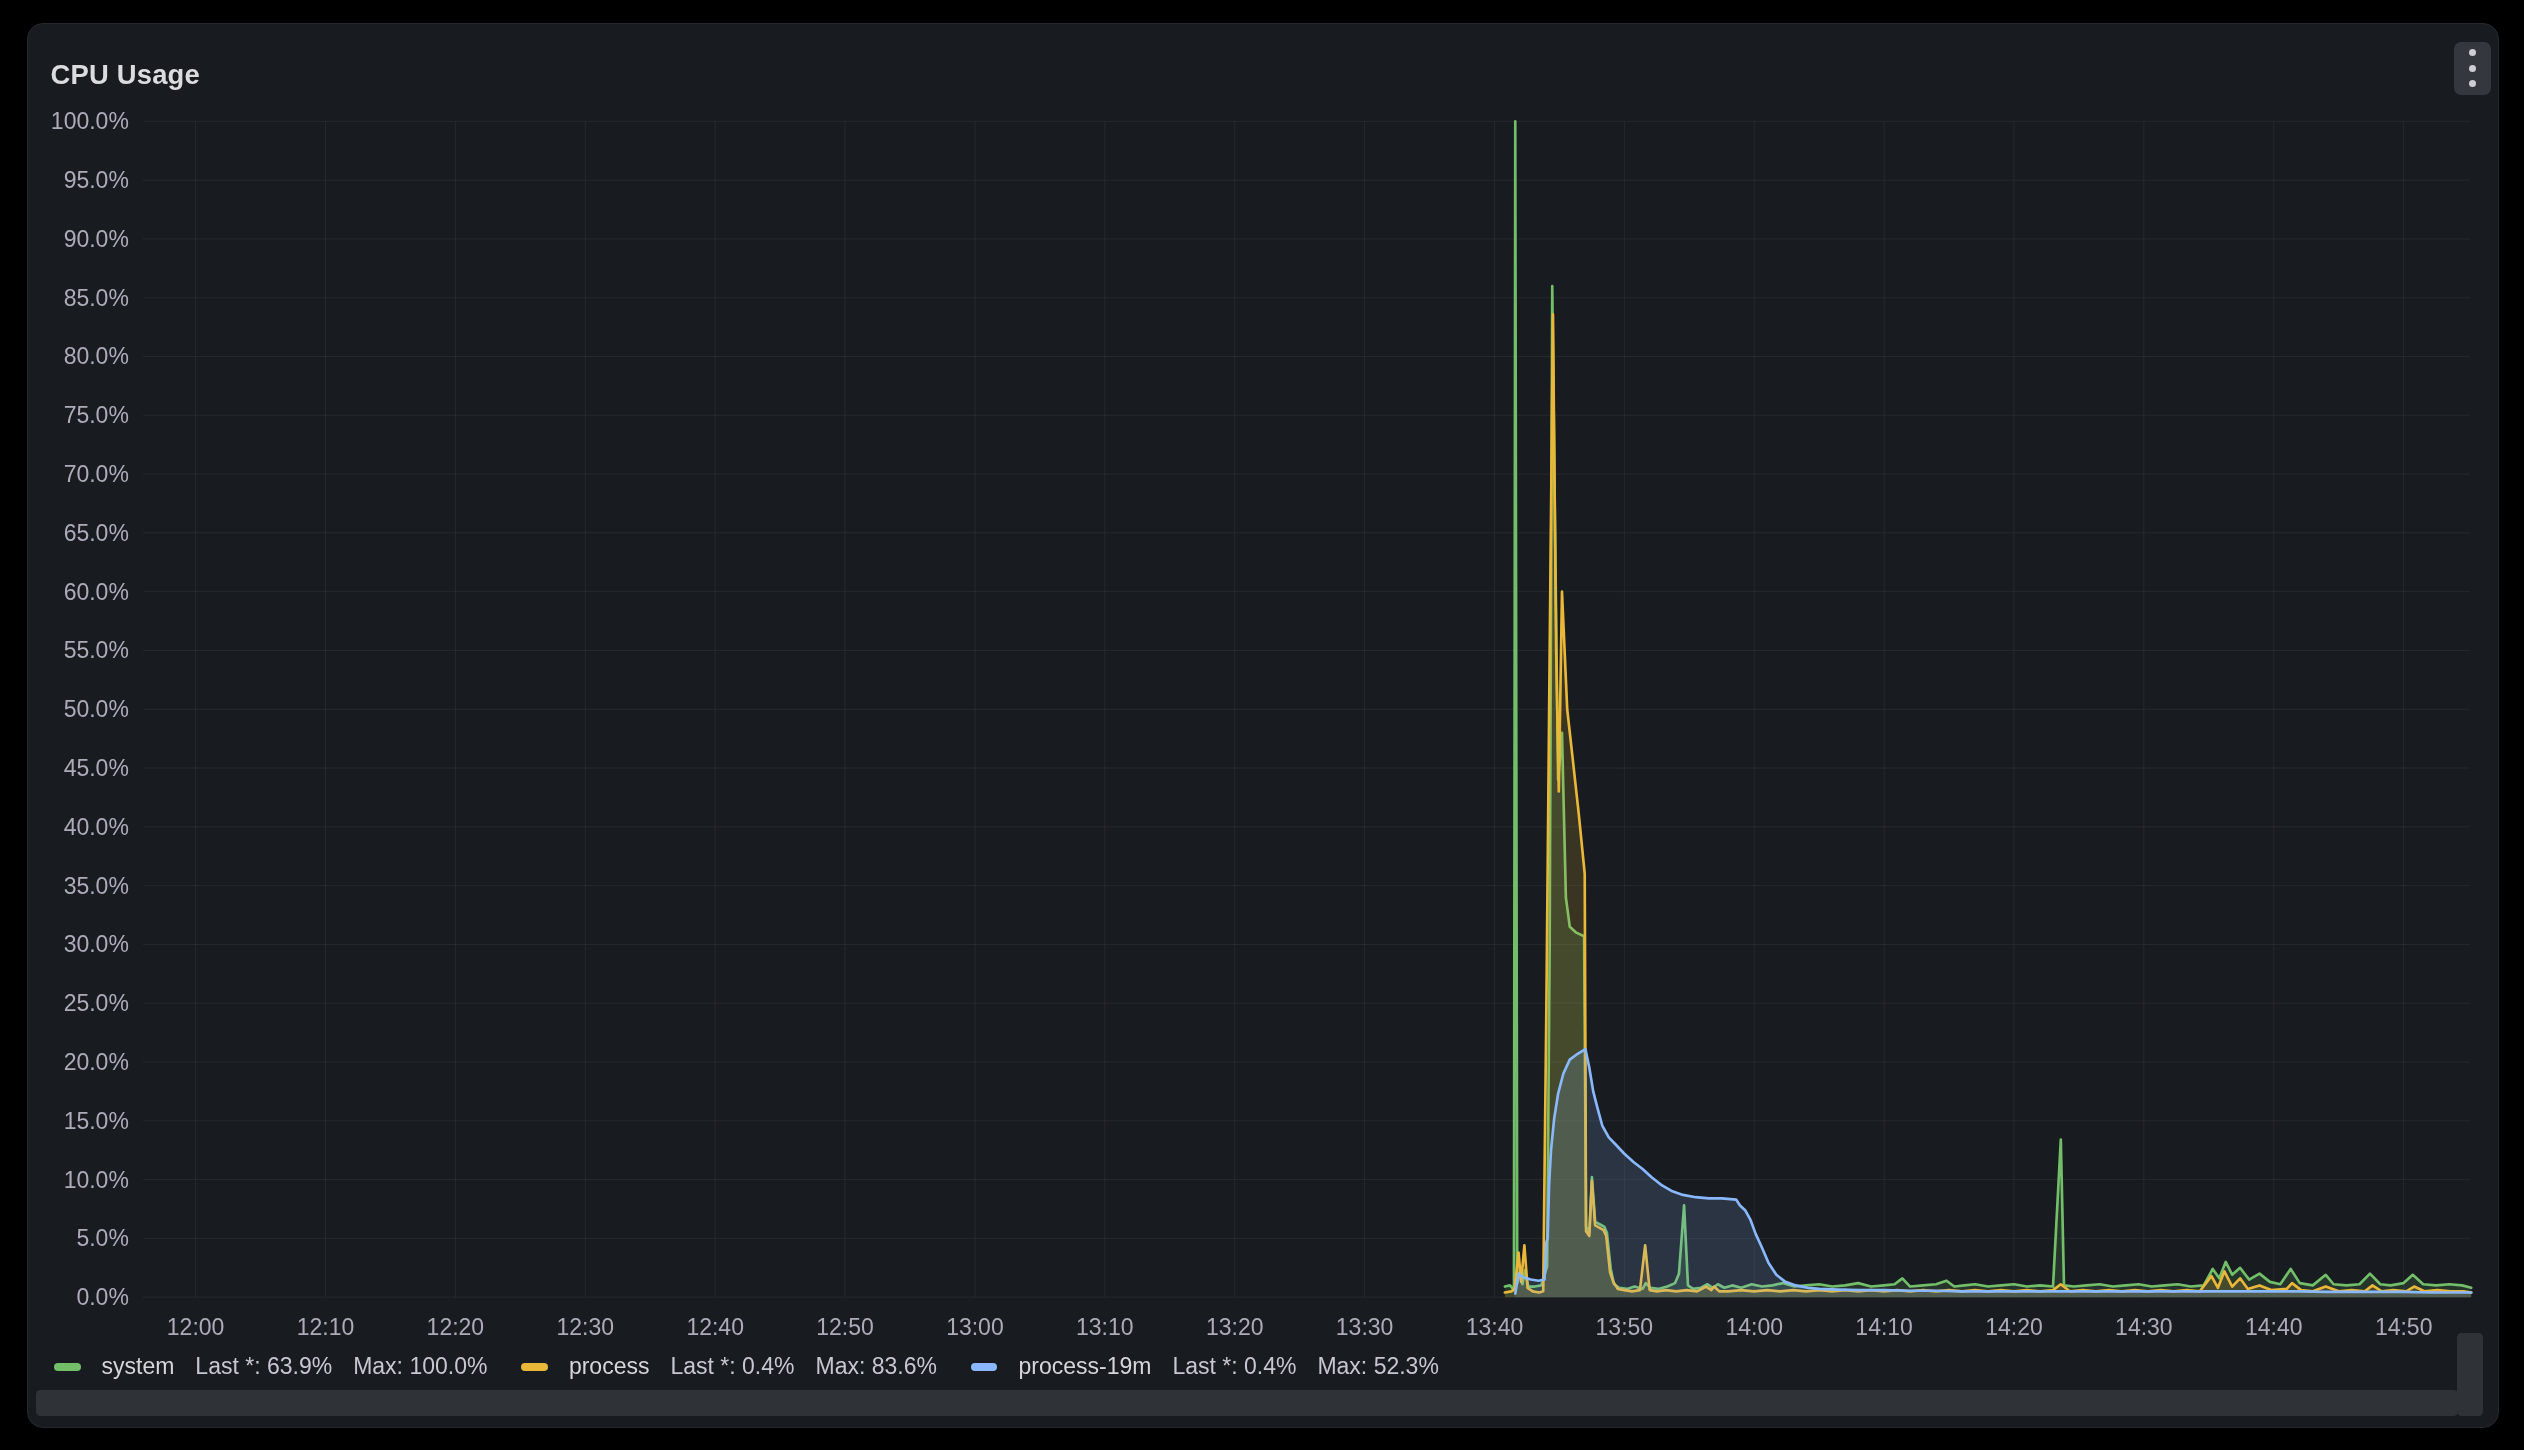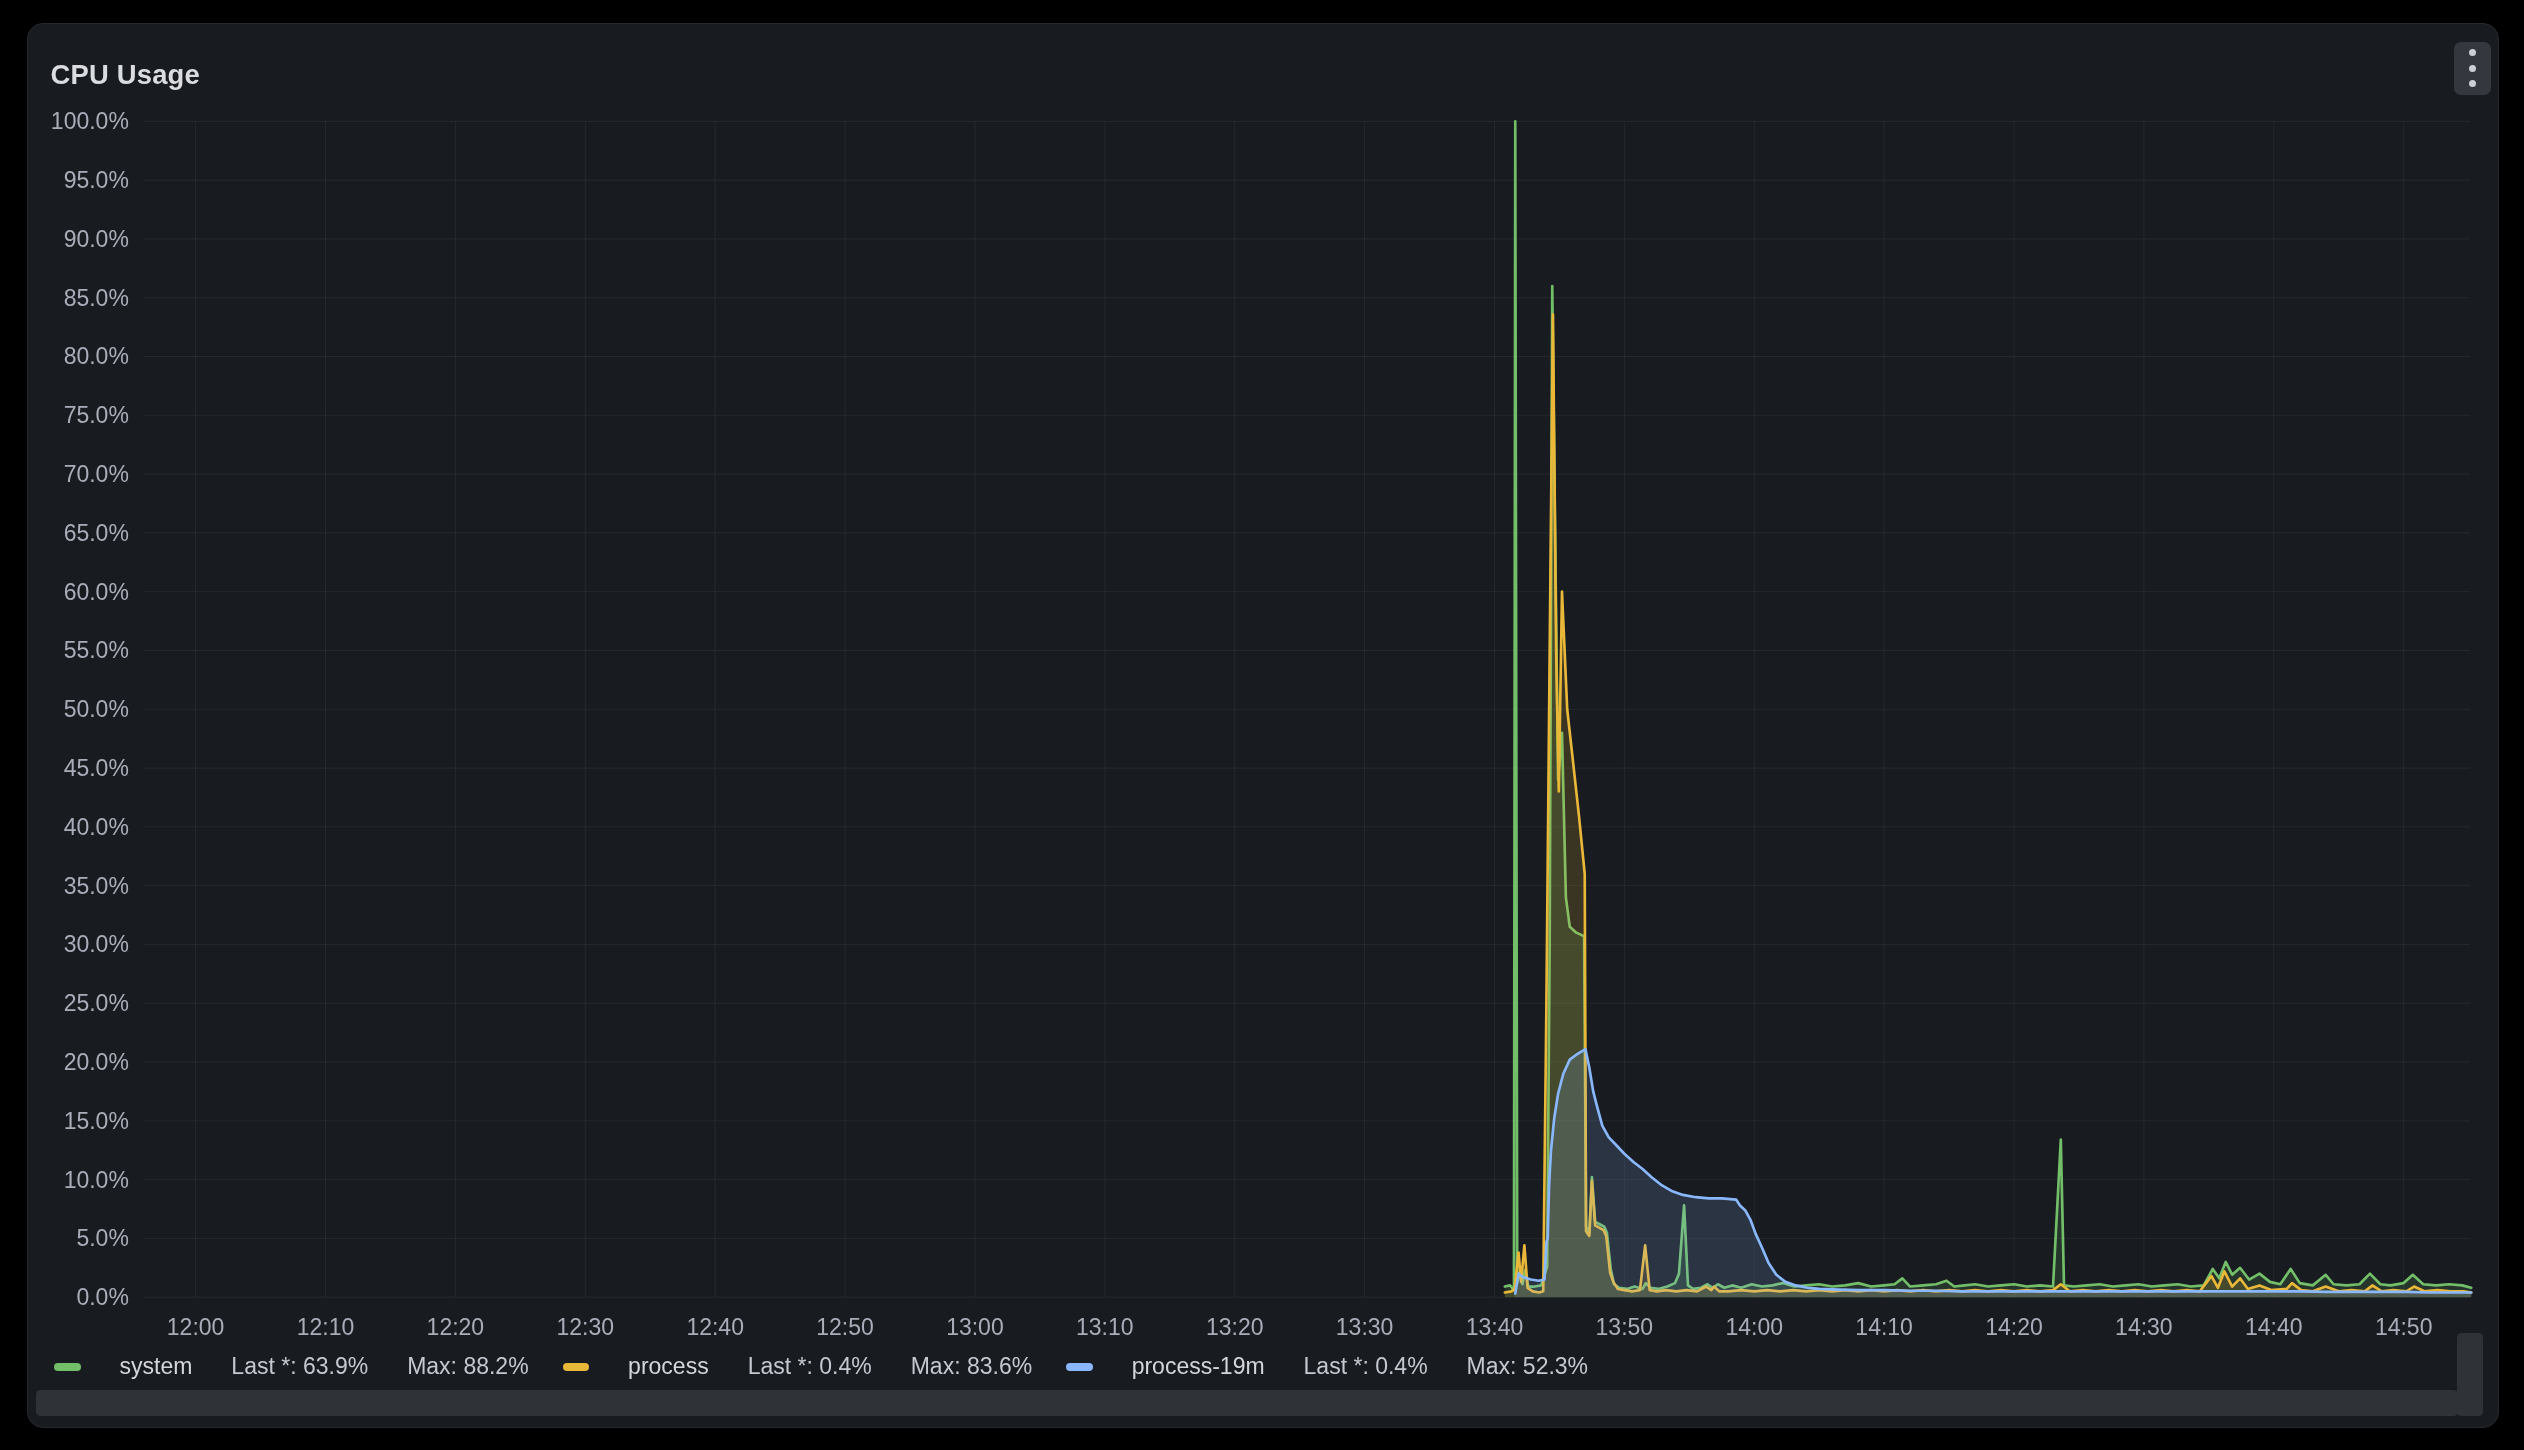--- a/index.html
+++ b/index.html
@@ -8,21 +8,21 @@
     border:0.9px solid #26282e;border-radius:16px;box-sizing:border-box;}
   .panel-title{position:absolute;left:23px;top:35px;font-size:27.4px;font-weight:600;color:#dbdcdf;
     letter-spacing:0.2px;text-align:right;}
   .kebab-btn{position:absolute;top:17.7px;right:7px;width:37px;height:53px;background:#34373d;
     border-radius:7px;display:flex;flex-direction:column;align-items:center;justify-content:center;
     gap:8.8px;cursor:pointer;}
   .kebab-btn .dot{width:7px;height:7px;border-radius:50%;background:#cdced3;}
   svg.chart{position:absolute;left:0;top:0;}
   .legend{position:absolute;left:26.5px;top:1325px;height:35px;display:flex;align-items:center;
     gap:34px;font-size:23px;color:#ccccdc;white-space:nowrap;}
-  .legend-item{display:flex;align-items:center;gap:39px;cursor:pointer;}
+  .legend-item{display:flex;align-items:center;gap:21px;cursor:pointer;}
   .legend-swatch{display:inline-block;width:26.5px;height:8px;border-radius:4.4px;}
   .legend-name{color:#d5d6da;}
   .legend-stat{color:#c6c7d1;}
   .scrollbar-h{position:absolute;left:8.8px;bottom:10.6px;width:2422px;height:26px;background:#2f3237;
     border-radius:4.4px;}
   .scrollbar-v{position:absolute;right:15px;bottom:10.6px;width:26px;height:83px;background:#2f3237;
     border-radius:4.4px;}
 </style>
 </head>
 <body>
@@ -127,21 +127,21 @@
         <span class="dot"></span>
         <span class="dot"></span>
     </span>
   </div>
 
   <div class="legend" id="legend">
       <div class="legend-item">
         <span class="legend-swatch" style="background: rgb(115, 191, 105);"></span>
         <span class="legend-name">system</span>
         <span class="legend-stat">Last *: 63.9%</span>
-        <span class="legend-stat">Max: 88.2%</span>
+        <span class="legend-stat">Max: 100.0%</span>
       </div>
       <div class="legend-item">
         <span class="legend-swatch" style="background: rgb(234, 184, 57);"></span>
         <span class="legend-name">process</span>
         <span class="legend-stat">Last *: 0.4%</span>
         <span class="legend-stat">Max: 83.6%</span>
       </div>
       <div class="legend-item">
         <span class="legend-swatch" style="background: rgb(138, 184, 255);"></span>
         <span class="legend-name">process-19m</span>

